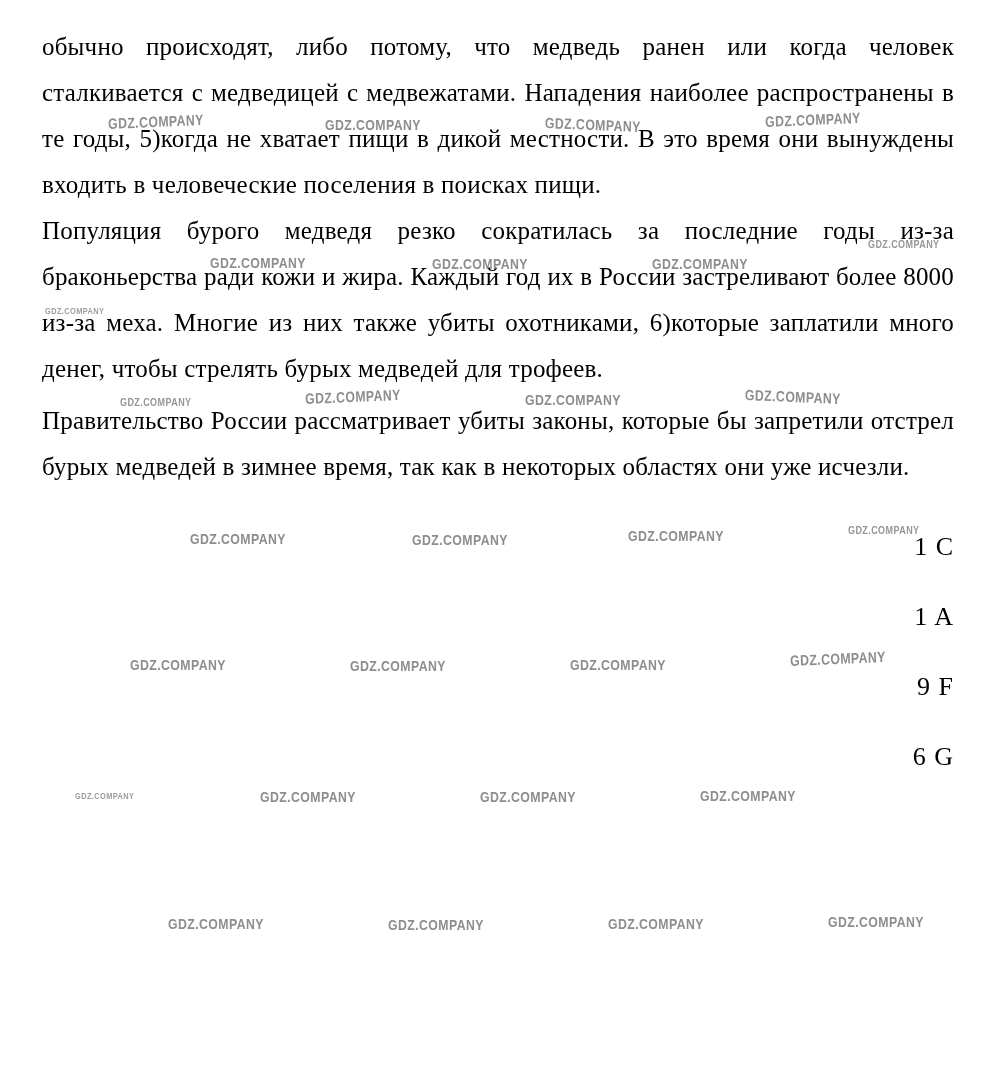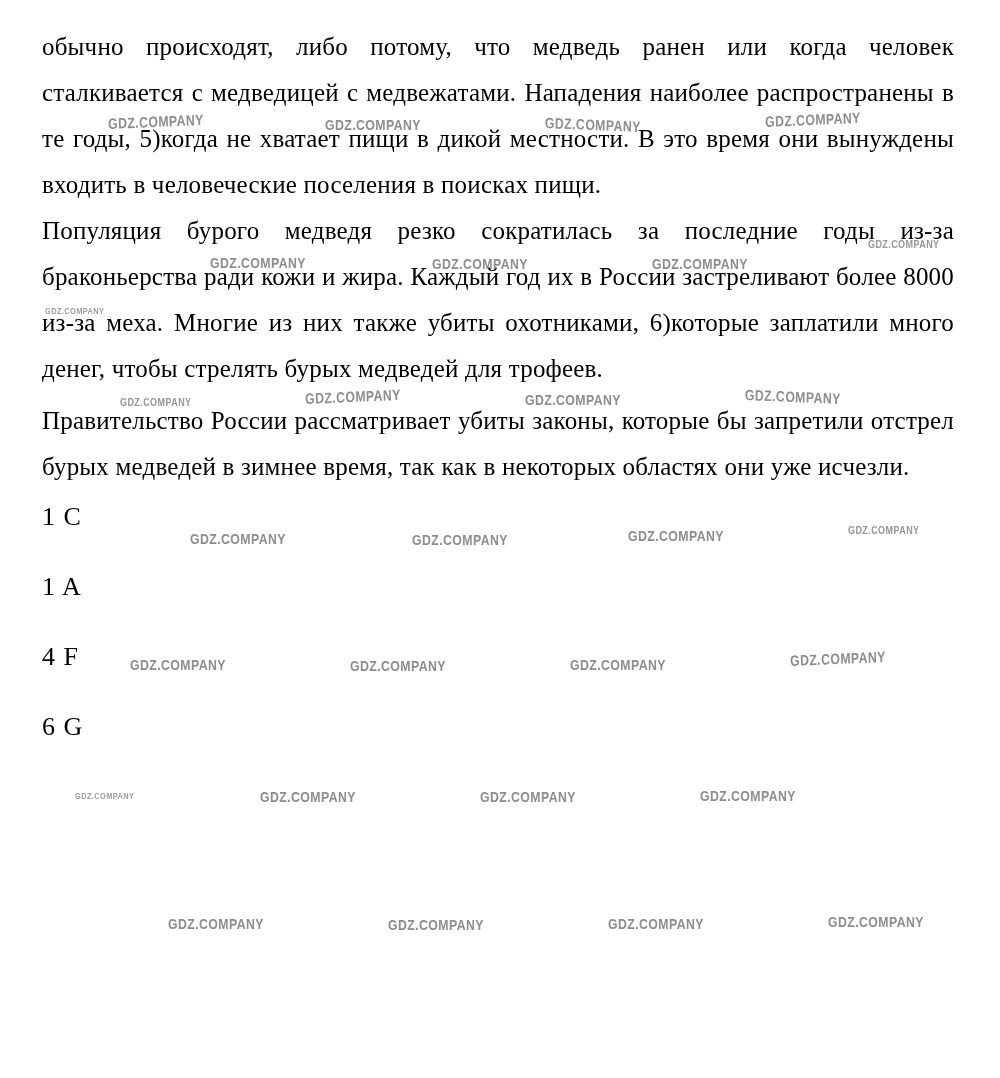--- a/index.html
+++ b/index.html
@@ -21,21 +21,22 @@
   }
   p.para {
     margin: 0;
     font-size: 25px;
     line-height: 46px;
     text-align: justify;
     letter-spacing: 0.2px;
   }
   p.para.gap { margin-top: 6px; }
   .answers {
-    margin-top: 14px;
+    margin-top: 44px;
+    text-align: right;
   }
   .answer {
     font-size: 26px;
     line-height: 26px;
     margin-bottom: 44px;
     letter-spacing: 1px;
   }
   
   .wm-layer {
     position: absolute;
@@ -64,21 +65,21 @@
 <div class="page">
 
   <div class="text-block">
     <p class="para">обычно происходят, либо потому, что медведь ранен или когда человек сталкивается с медведицей с медвежатами. Нападения наиболее распространены в те годы, 5)когда не хватает пищи в дикой местности. В это время они вынуждены входить в человеческие поселения в поисках пищи.</p>
     <p class="para">Популяция бурого медведя резко сократилась за последние годы из-за браконьерства ради кожи и жира. Каждый год их в России застреливают более 8000 из-за меха. Многие из них также убиты охотниками, 6)которые заплатили много денег, чтобы стрелять бурых медведей для трофеев.</p>
     <p class="para gap">Правительство России рассматривает убиты законы, которые бы запретили отстрел бурых медведей в зимнее время, так как в некоторых областях они уже исчезли.</p>
 
     <div class="answers">
       <div class="answer">1 C</div>
       <div class="answer">1 A</div>
-      <div class="answer">4 F</div>
+      <div class="answer">9 F</div>
       <div class="answer">6 G</div>
     </div>
   </div>
 
   <div class="wm-layer">
 
     <span class="wm tilt1" style="left:108px; top:115px;">GDZ.COMPANY</span>
     <span class="wm" style="left:325px; top:116px;">GDZ.COMPANY</span>
     <span class="wm tilt2" style="left:545px; top:114px;">GDZ.COMPANY</span>
     <span class="wm tilt1" style="left:765px; top:113px;">GDZ.COMPANY</span>

